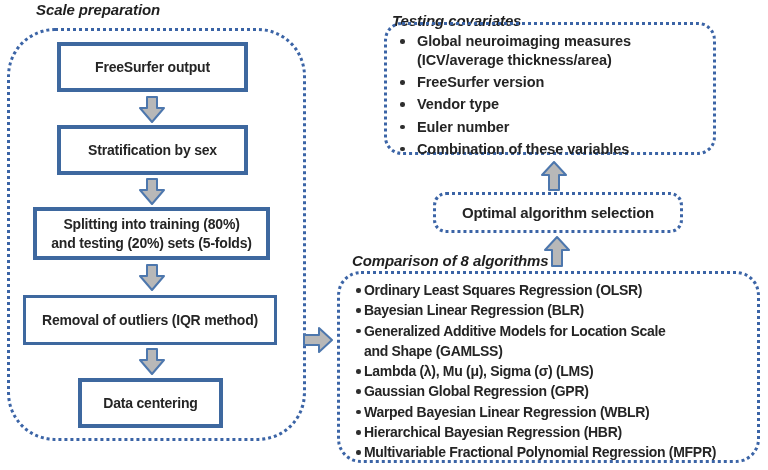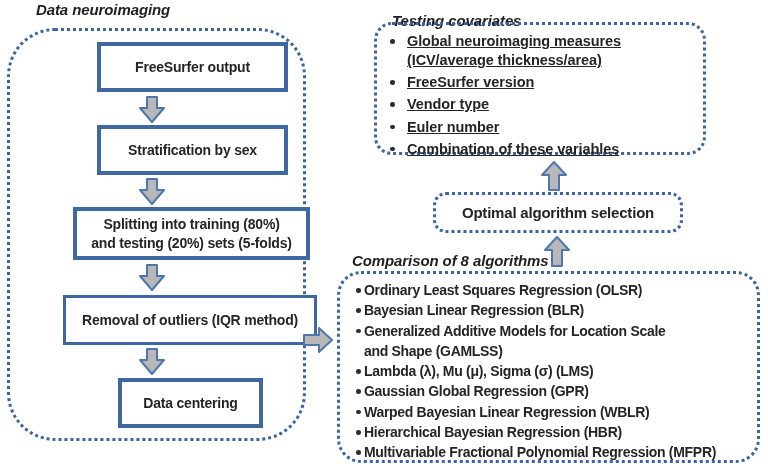--- a/index.html
+++ b/index.html
@@ -13,56 +13,56 @@
     color:#1f1f1f;white-space:nowrap;letter-spacing:-0.1px;
   }
   .dotted-container{
     position:absolute;border:3px dotted #3b64a6;background:transparent;
     box-sizing:border-box;
   }
   .flow-box{
     position:absolute;border:4px solid #3e689f;background:#ffffff;
     box-sizing:border-box;display:flex;align-items:center;justify-content:center;
     text-align:center;font-size:14px;font-weight:bold;letter-spacing:-0.2px;
-    line-height:1.35;white-space:pre-line;padding:2px 4px;color:#252525;margin-left:40px;
+    line-height:1.35;white-space:pre-line;padding:2px 4px;color:#252525;
   }
   .arrow{position:absolute;display:block;}
   .bullet-list{
     list-style:none;margin:0;padding:0;
   }
   .bullet-list li{
     position:relative;font-weight:bold;color:#252525;white-space:pre-line;
   }
   .bullet-list li::before{
     content:"";position:absolute;width:4.5px;height:4.5px;border-radius:50%;
     background:#2e2e2e;top:7px;
   }
   
-  #testing-box{left:374px;top:22px;width:332px;height:133px;border-radius:18px;padding:7px 8px 4px 0;text-decoration:underline;}
+  #testing-box{left:384px;top:22px;width:332px;height:133px;border-radius:18px;padding:7px 8px 4px 0;}
   #testing-box li{font-size:14.5px;line-height:1.32;margin:0 0 3px 0;padding-left:30px;letter-spacing:-0.1px;}
   #testing-box li::before{left:13px;}
   
   #comparison-box{left:337px;top:271px;width:423px;height:192px;border-radius:24px;padding:6px 4px 2px 0;}
   #comparison-box li{font-size:14px;line-height:1.45;margin:0;padding-left:24px;letter-spacing:-0.3px;}
   #comparison-box li::before{left:16px;top:8px;}
   
   #optimal-box{
     left:433px;top:192px;width:250px;height:41px;border-radius:13px;
     display:flex;align-items:center;justify-content:center;
     font-size:15px;font-weight:bold;color:#252525;letter-spacing:-0.2px;
   }
   
   #prep-container{left:7px;top:28px;width:299px;height:413px;border-radius:48px;}
 </style>
 </head>
 <body>
 
 <div id="canvas">
 
-  <div class="group-title" style="left:36px;top:1px;">Data neuroimaging</div>
+  <div class="group-title" style="left:36px;top:1px;">Scale preparation</div>
 
   <div id="prep-container" class="dotted-container"></div>
 
   <div class="flow-box" style="left:57px;top:42px;width:191px;height:50px;">FreeSurfer output</div>
 
   <svg class="arrow" style="left:139px;top:96px;" width="26" height="27" viewBox="0 0 26 27">
     <polygon points="8,1 18,1 18,12 25,12 13,26 1,12 8,12" fill="#b8b8b8" stroke="#4d77ad" stroke-width="2" stroke-linejoin="round"></polygon>
   </svg>
 
   <div class="flow-box" style="left:57px;top:125px;width:191px;height:50px;">Stratification by sex</div>

